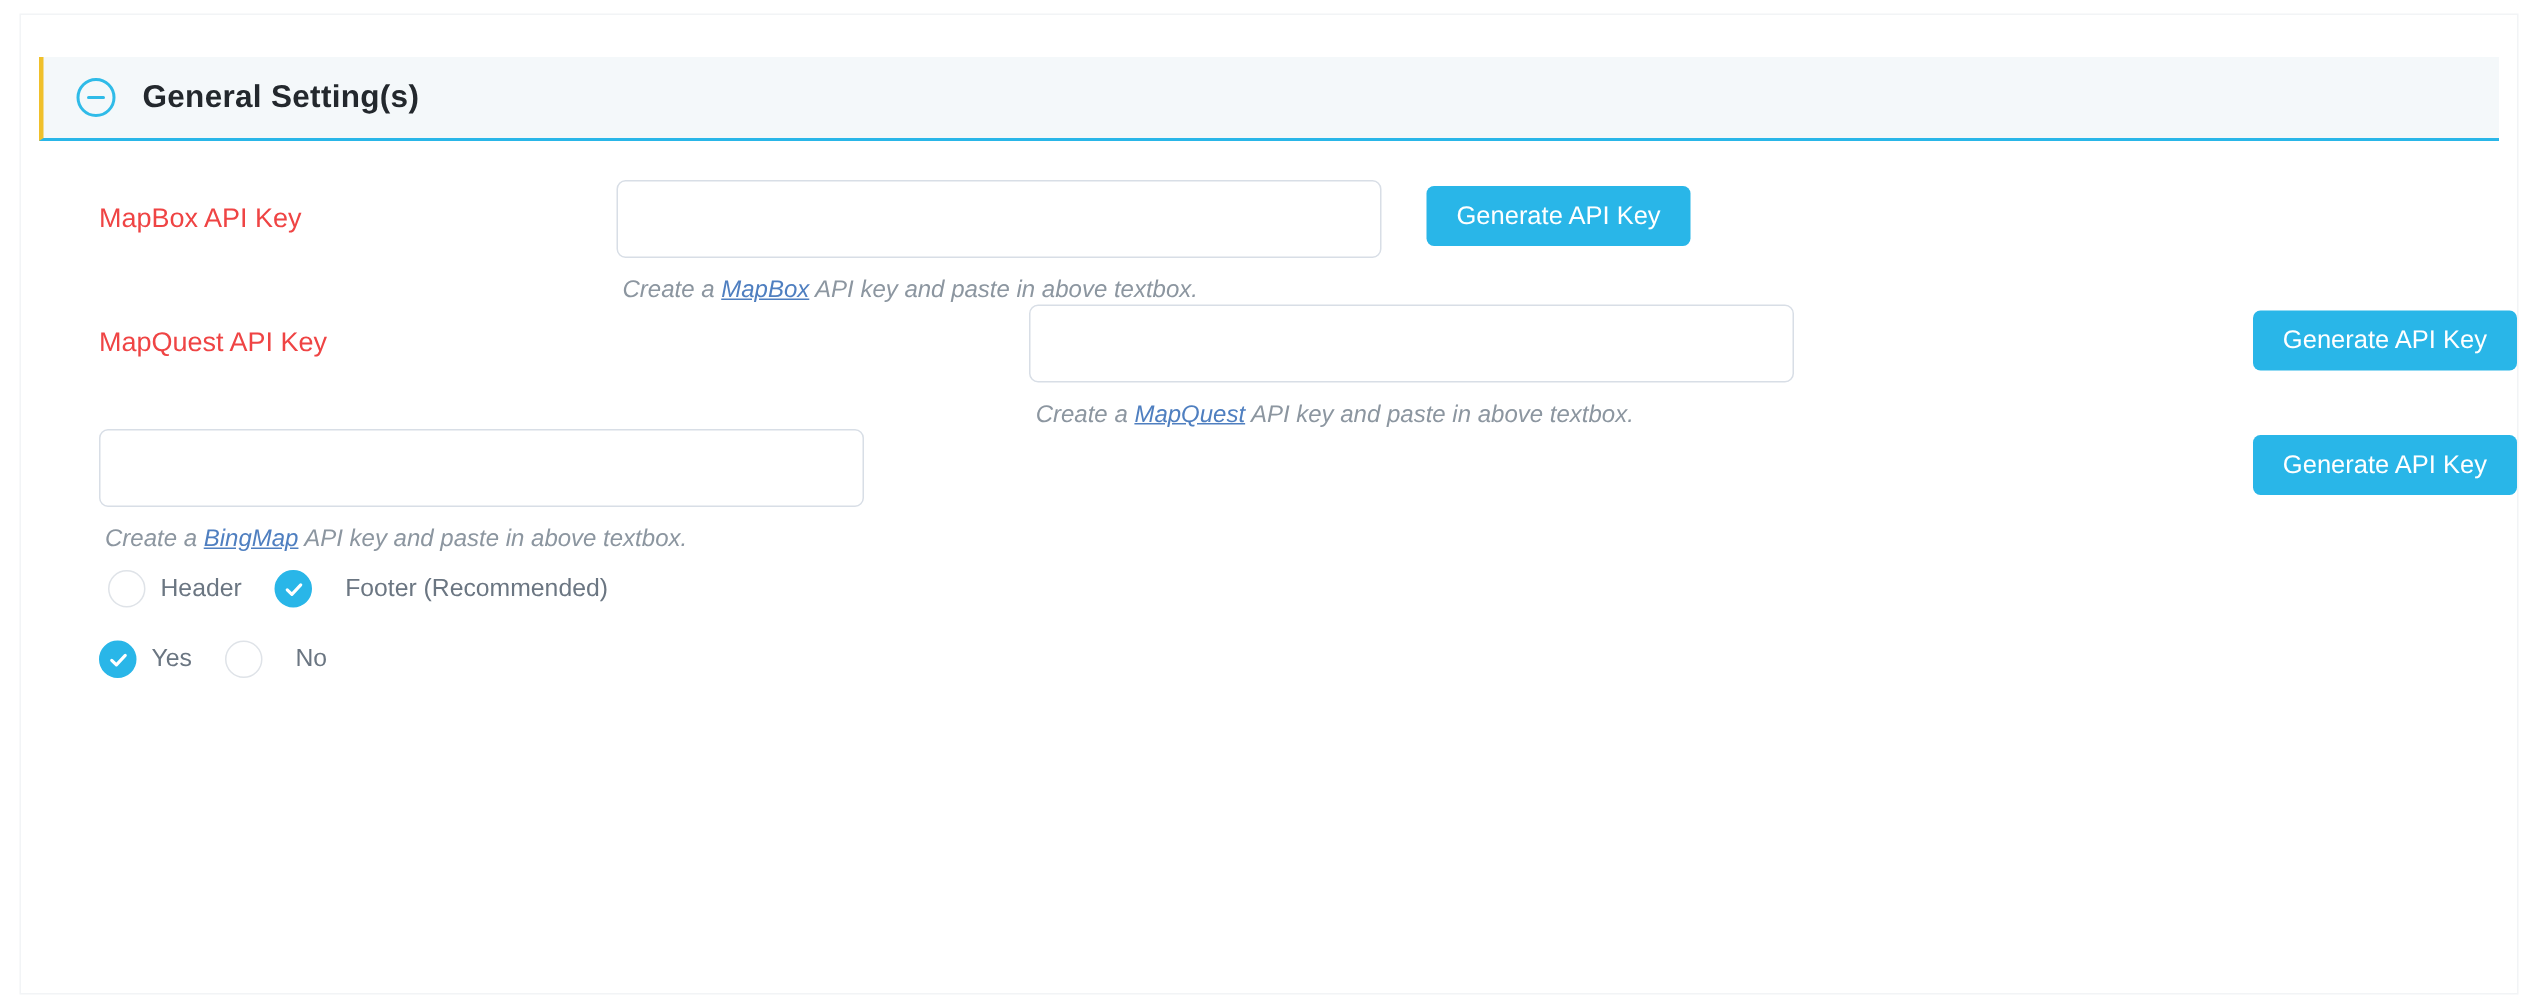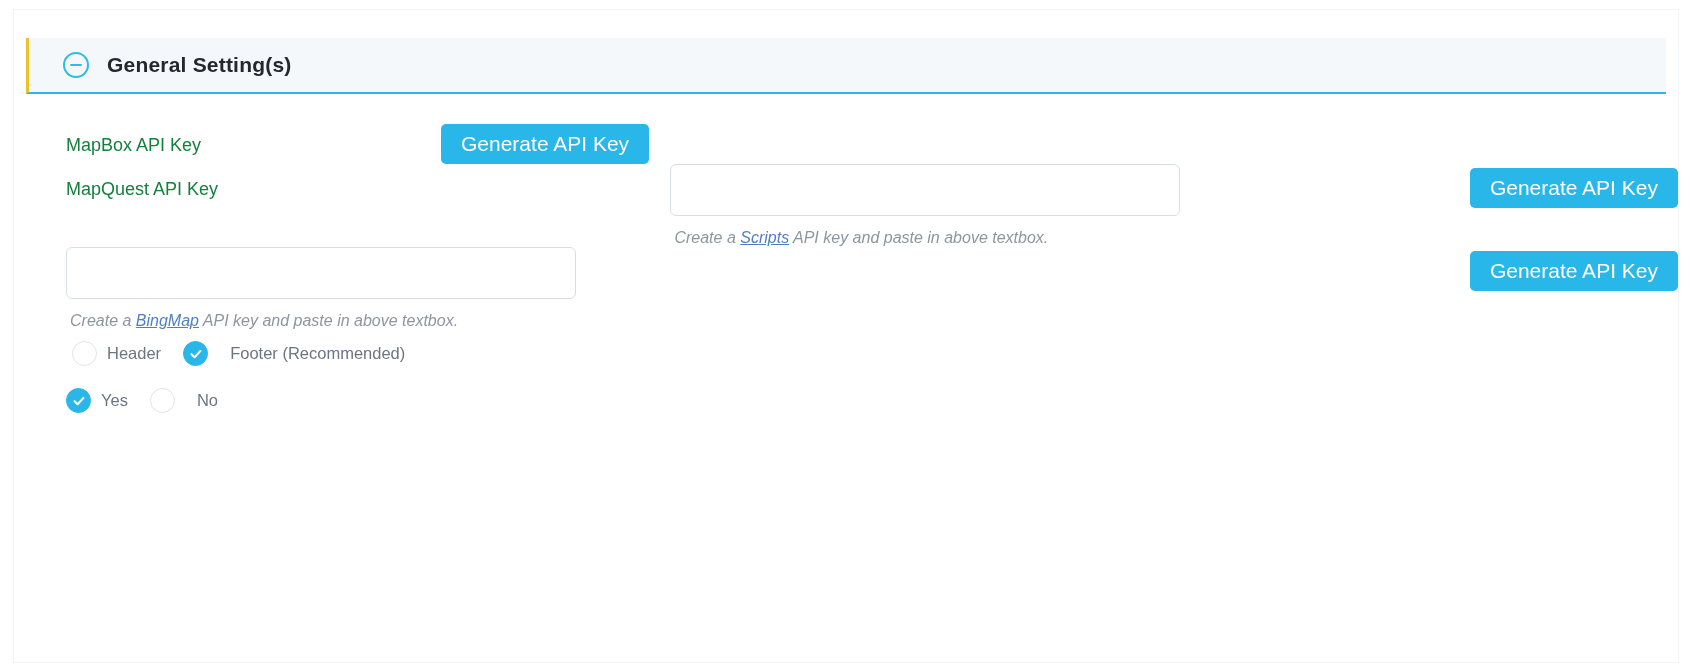--- a/index.html
+++ b/index.html
@@ -37,21 +37,21 @@
   
   .section-header {
     position: relative;
     margin: 28px 12px 0 12px;
     height: 56px;
     background: #f4f8fa;
     border-bottom: 2px solid #29b6e8;
     border-left: 3px solid #f0c02a;
     display: flex;
     align-items: center;
-    padding-left: 34px;
+    padding-left: 22px;
   }
   .toggle-icon {
     width: 26px;
     height: 26px;
     border-radius: 50%;
     border: 2px solid #2fbbe8;
     display: inline-flex;
     align-items: center;
     justify-content: center;
     flex: 0 0 auto;
@@ -80,21 +80,21 @@
     display: flex;
     align-items: flex-start;
     padding-left: 52px;
   }
   .field-row + .field-row { margin-top: 0; justify-content: space-between; }
 
   .field-label {
     width: 345px;
     flex: 0 0 345px;
     font-size: 18px;
-    color: #15803d;
+    color: #ef4444;
     padding-top: 14px;
     line-height: 1.3;
   }
 
   .field-control {
     flex: 0 0 auto;
     width: 510px;
   }
 
   .text-input {
@@ -128,21 +128,21 @@
   .btn-wrap {
     flex: 0 0 auto;
     padding-left: 30px;
     padding-top: 4px;
   }
   .btn-generate {
     background: #29b6e8;
     color: #ffffff;
     border: none;
     border-radius: 5px;
-    font-size: 21px;
+    font-size: 17px;
     font-family: "Liberation Sans", sans-serif;
     padding: 0 20px;
     height: 40px;
     line-height: 40px;
     cursor: pointer;
     white-space: nowrap;
   }
 
   
   .compact-row {
@@ -219,31 +219,37 @@
       <span class="toggle-icon">
         <span class="bar"></span>
       </span>
       <span class="section-title">General Setting(s)</span>
     </div>
 
     <div class="form-body">
 
       <div class="field-row">
         <div class="field-label">MapBox API Key</div>
+        <div class="field-control">
+          <input class="text-input" type="text" placeholder="" value="" style="">
+          <div class="help-text">
+            <span>Create a </span><a href="#">MapBox</a><span> API key and paste in above textbox.</span>
+          </div>
+        </div>
         <div class="btn-wrap">
           <button class="btn-generate">Generate API Key</button>
         </div>
       </div>
 
       <div class="field-row">
         <div class="field-label">MapQuest API Key</div>
         <div class="field-control">
           <input class="text-input" type="text" placeholder="" style="">
           <div class="help-text">
-            <span>Create a </span><a href="#">Scripts</a><span> API key and paste in above textbox.</span>
+            <span>Create a </span><a href="#">MapQuest</a><span> API key and paste in above textbox.</span>
           </div>
         </div>
         <div class="btn-wrap">
           <button class="btn-generate">Generate API Key</button>
         </div>
       </div>
 
       <div class="field-row">
         <div class="field-control">
           <input class="text-input" type="text" placeholder="" style="">

